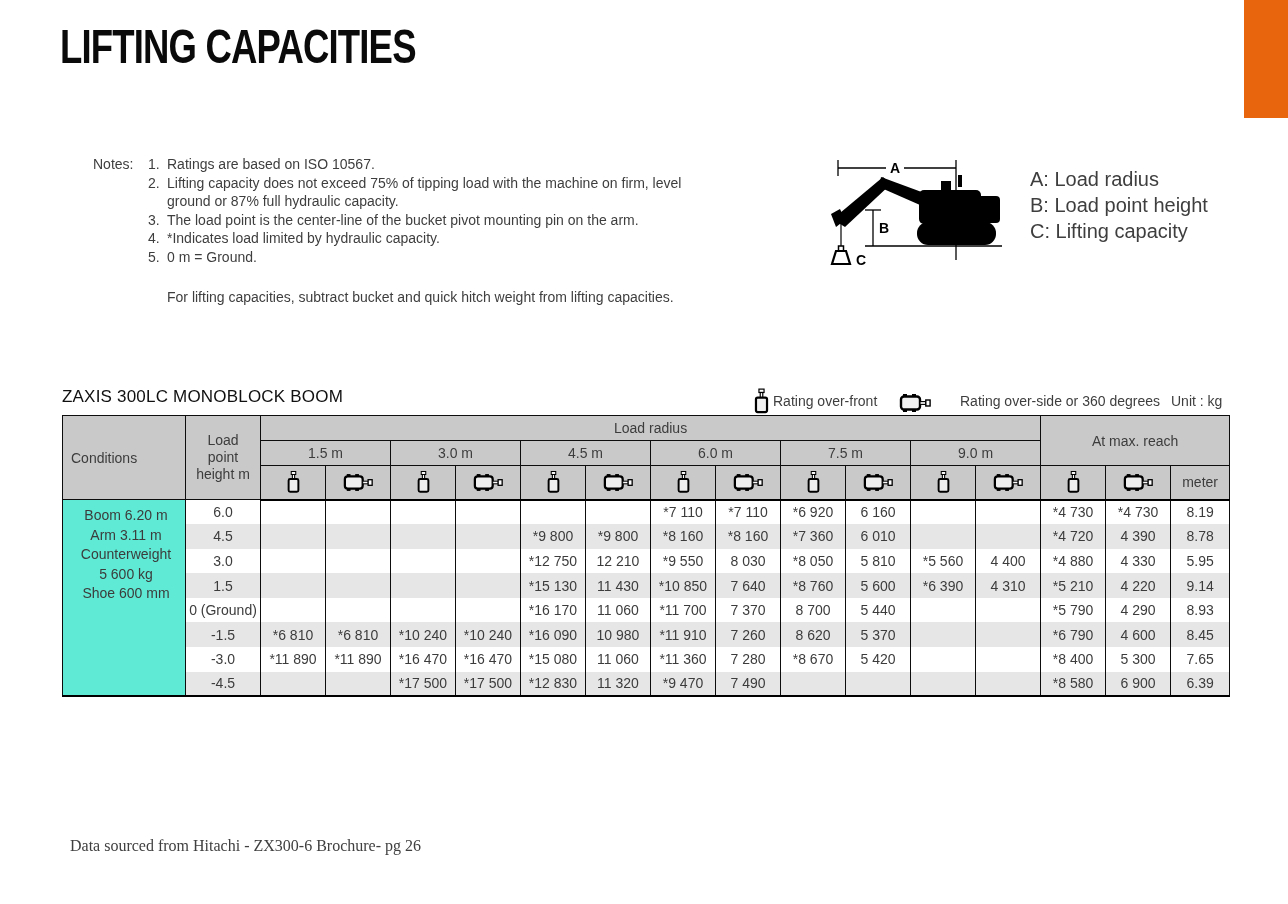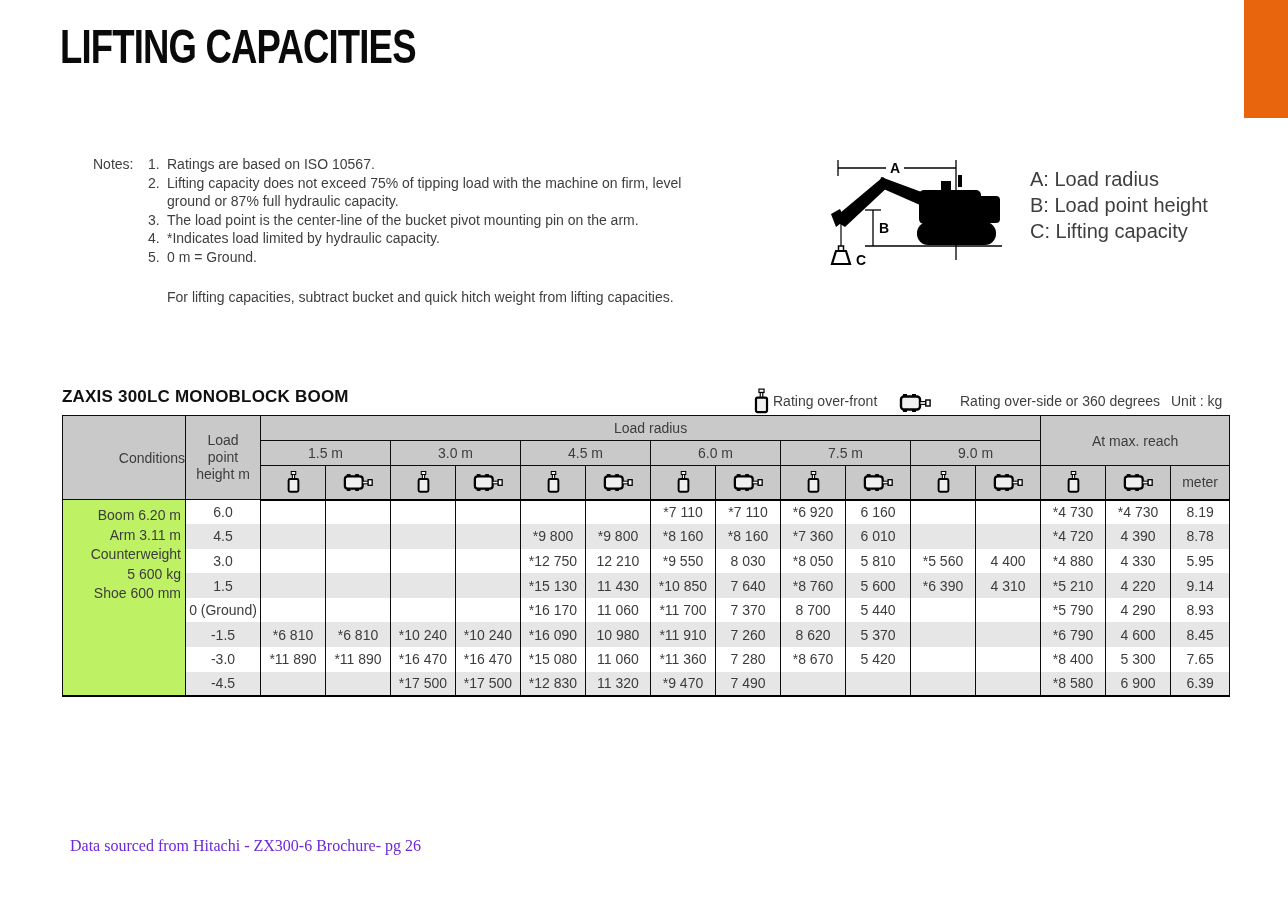--- a/index.html
+++ b/index.html
@@ -23,53 +23,53 @@
   .note-row { display:flex; }
   .note-num { width:19px; flex:0 0 19px; }
   .note-text { width:560px; }
   .notes-footnote { margin-top:22px; margin-left:19px; }
 
   
   .diagram-svg { position:absolute; left:823px; top:148px; }
   .diagram-legend { position:absolute; left:1030px; top:166px; font-size:20px; line-height:26px; color:#3e3e3e; }
 
   
-  .table-title { position:absolute; left:62px; top:387px; font-size:17px; font-weight:bold; color:#101010; letter-spacing:0.2px; }
+  .table-title { position:absolute; left:62px; top:387px; font-size:17px; font-weight:normal; color:#101010; letter-spacing:0.2px; }
   .tbl-legend-item { position:absolute; font-size:14px; color:#3e3e3e; white-space:nowrap; }
   .li-front-icon  { left:753px; top:388px; }
   .li-front-text  { left:773px; top:393px; }
   .li-side-icon   { left:899px; top:394px; }
   .li-side-text   { left:960px; top:393px; }
   .li-unit        { left:1171px; top:393px; }
 
   table.cap-table {
     position:absolute; left:62px; top:415px; width:1167px;
     border-collapse:collapse; table-layout:fixed;
     font-size:14px; color:#3c3c3c;
   }
   .cap-table th, .cap-table td { border:1px solid #0d0d0d; padding:0; text-align:center; font-weight:normal; }
   .cap-table thead th { background:#C9C9C9; }
   .cap-table { border:1px solid #0d0d0d; border-bottom:2.5px solid #000; }
   tr.hr1 th { height:25px; }
   tr.hr2 th { height:25px; }
   tr.hr3 th { height:34px; border-bottom:2.5px solid #000 !important; }
-  th.h-conditions { text-align:right; padding-left:16px; }
+  th.h-conditions { text-align:left; padding-left:8px; }
   th.h-loadpoint { line-height:17px; padding:0 9px; }
   .cap-table tbody tr { height:24.6px; }
   .cap-table tbody td { border-top:none; border-bottom:none; }
   .cap-table tbody tr:nth-child(even) { background:#E6E6E6; }
   td.conditions-cell {
-    background:#bef264; text-align:right; vertical-align:top;
+    background:#5eead4; text-align:center; vertical-align:top;
     padding:6px 4px 0 8px; line-height:19.6px;
   }
   .icon-wrap { display:flex; align-items:center; justify-content:center; }
 
   .page-footer {
     position:absolute; left:70px; top:837px; font-family:"Liberation Serif", serif;
-    font-size:16px; color:#6d28d9;
+    font-size:16px; color:#404040;
   }
 </style>
 </head>
 <body>
 
 <div class="page">
 
   <div class="accent-bar"></div>
 
   <div class="main-title">LIFTING CAPACITIES</div>

